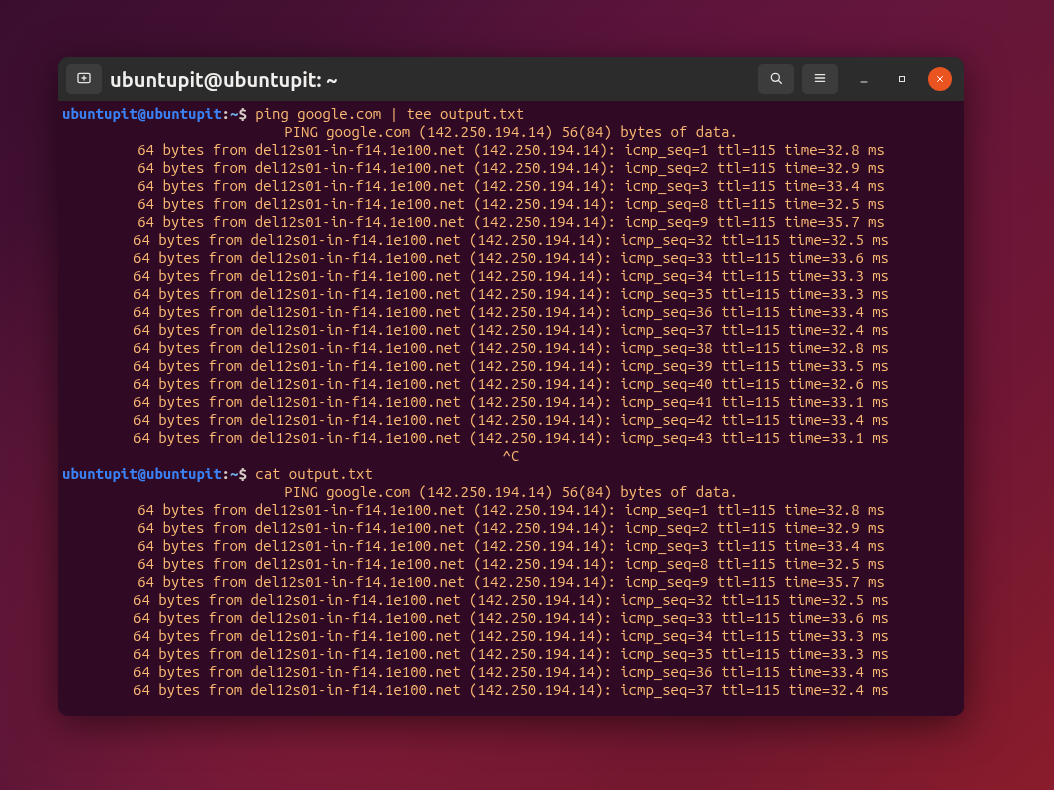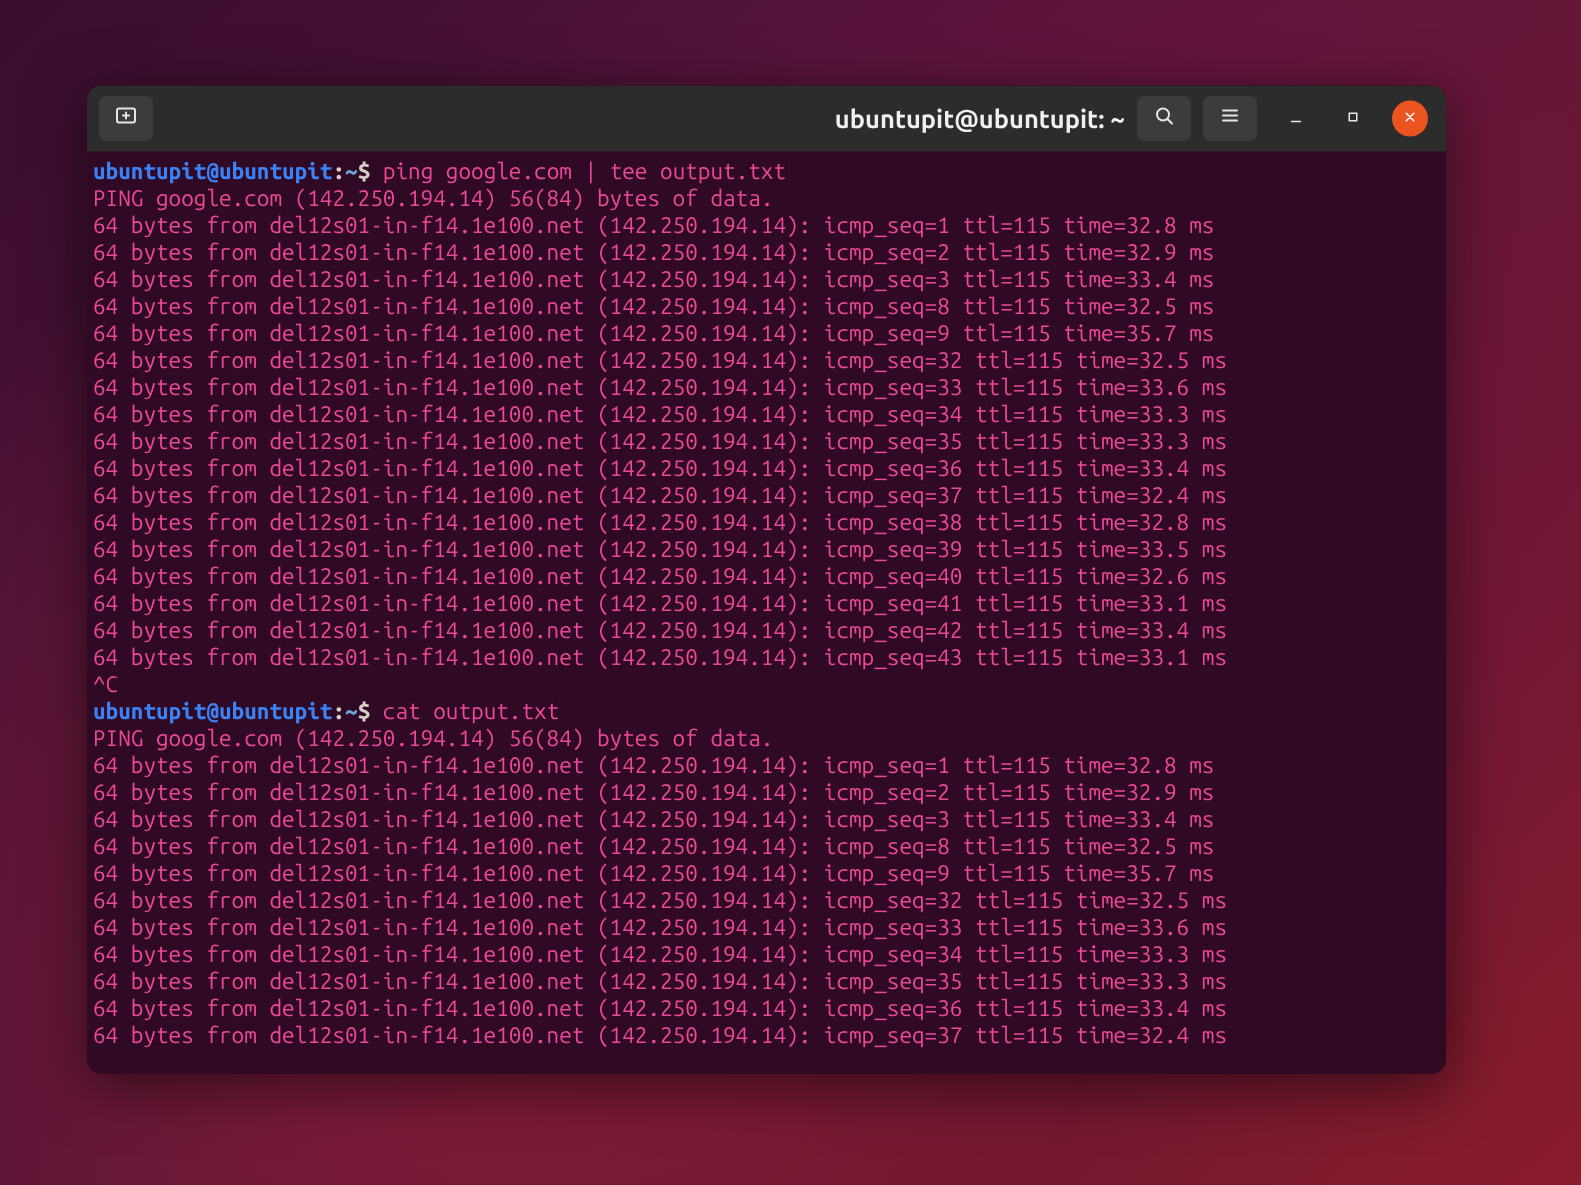--- a/index.html
+++ b/index.html
@@ -17,40 +17,40 @@
   }
   .titlebar{
     height:44px;flex-shrink:0;background:#2c2c2c;display:flex;align-items:center;
     padding:0 8px;gap:8px;color:#e8e6e3;
   }
   .tb-btn{
     width:36px;height:30px;border-radius:5px;background:#3c3c3c;display:flex;
     align-items:center;justify-content:center;color:#e8e6e3;cursor:pointer;
   }
   .tb-btn svg{width:16px;height:16px;stroke:#e8e6e3;fill:none;stroke-width:2;stroke-linecap:round;stroke-linejoin:round;}
-  .tb-title{flex:1;text-align:right;font-weight:600;font-size:17px;color:#f2f0ee;}
+  .tb-title{flex:1;text-align:left;font-weight:600;font-size:20px;color:#f2f0ee;}
   .win-controls{display:flex;gap:14px;align-items:center;margin-left:6px;margin-right:4px;}
   .wc{width:24px;height:24px;border-radius:50%;display:flex;align-items:center;justify-content:center;}
   .wc svg{width:12px;height:12px;stroke:#e8e6e3;fill:none;stroke-width:2;stroke-linecap:round;}
   .wc-min,.wc-max{}
   .wc-close{background:#e95420;}
   .wc-close svg{stroke:#fff;}
   .term-body{
     flex:1;overflow-y:auto;background:#300a24;color:#d7cfc7;
     font-family:"Ubuntu Mono","DejaVu Sans Mono",Menlo,Consolas,monospace;
     font-size:15px;line-height:18px;padding:4px 4px 4px 4px;white-space:pre;
     scrollbar-width:thin;scrollbar-color:#5b4a55 #300a24;
   }
   .term-body::-webkit-scrollbar{width:10px;}
   .term-body::-webkit-scrollbar-track{background:#300a24;}
   .term-body::-webkit-scrollbar-thumb{background:#5b4a55;border-radius:5px;}
   .prompt-user{color:#3b82f6;font-weight:bold;}
   .prompt-sep{color:#d7cfc7;font-weight:bold;}
   .prompt-path{color:#6aa6d8;font-weight:bold;}
-  .out-line{color:#ec4899;}
+  .out-line{color:#fdba74;text-align:center;}
 </style>
 </head>
 <body>
 
 <div class="desktop">
   <div class="term-window">
 
     <div class="titlebar">
       <div class="tb-btn">
         <span>

